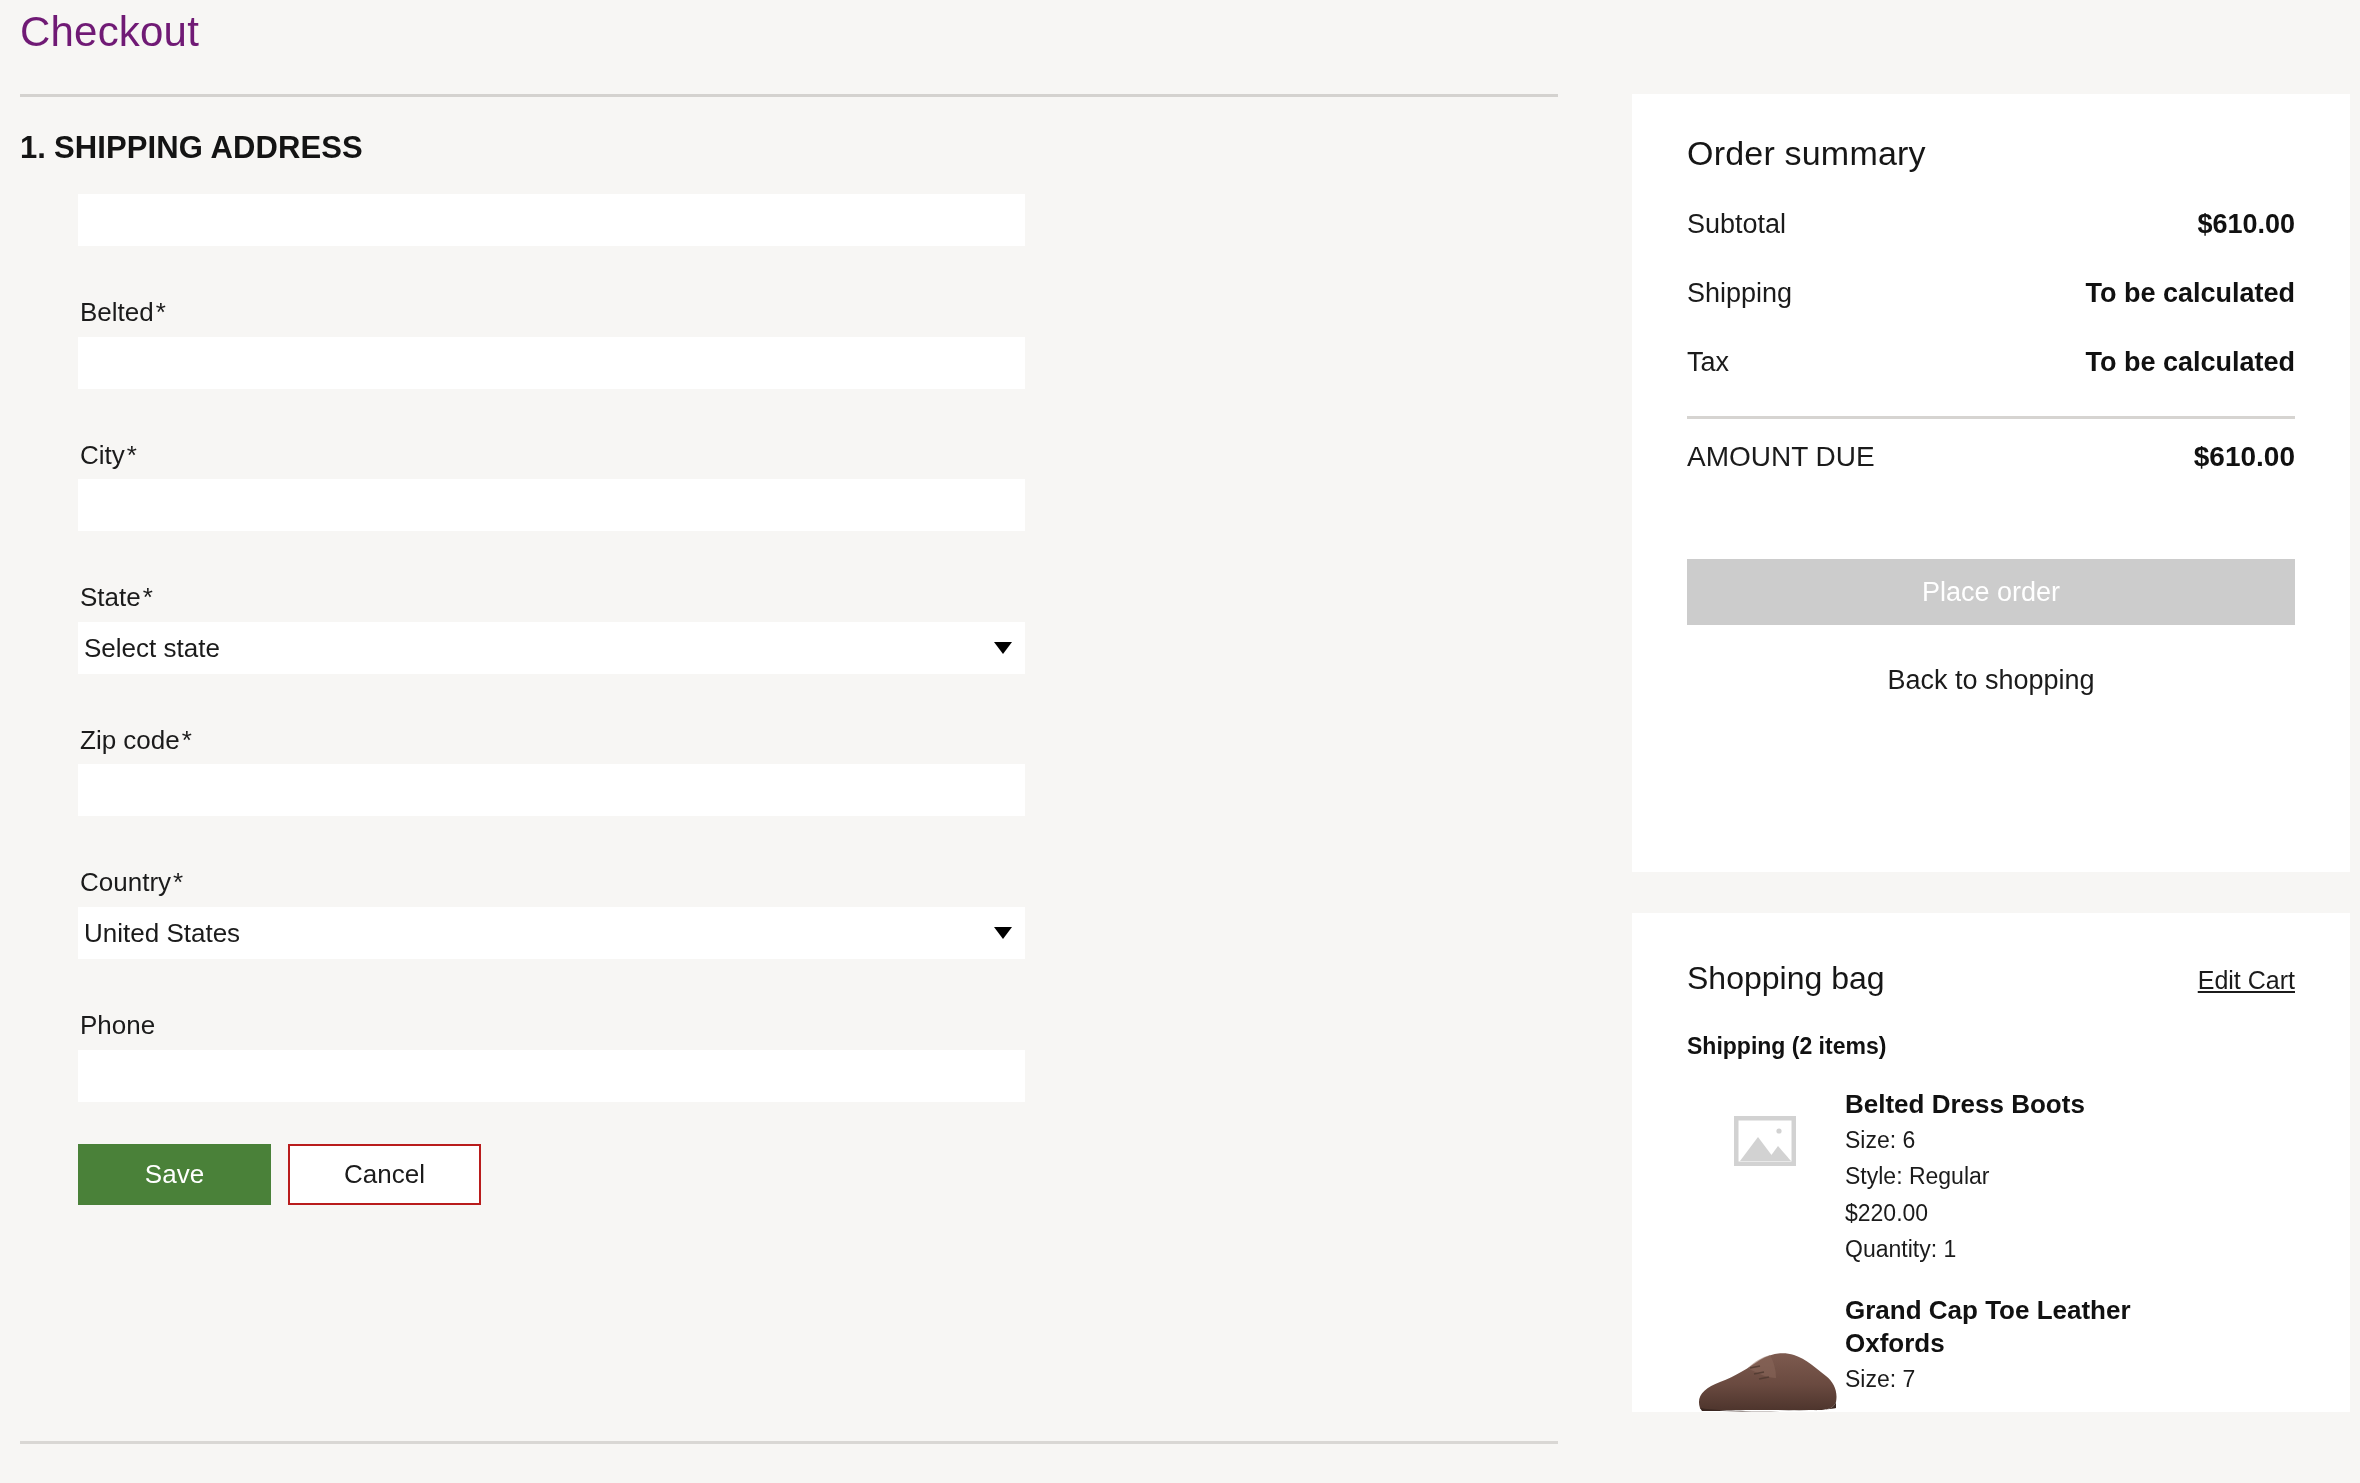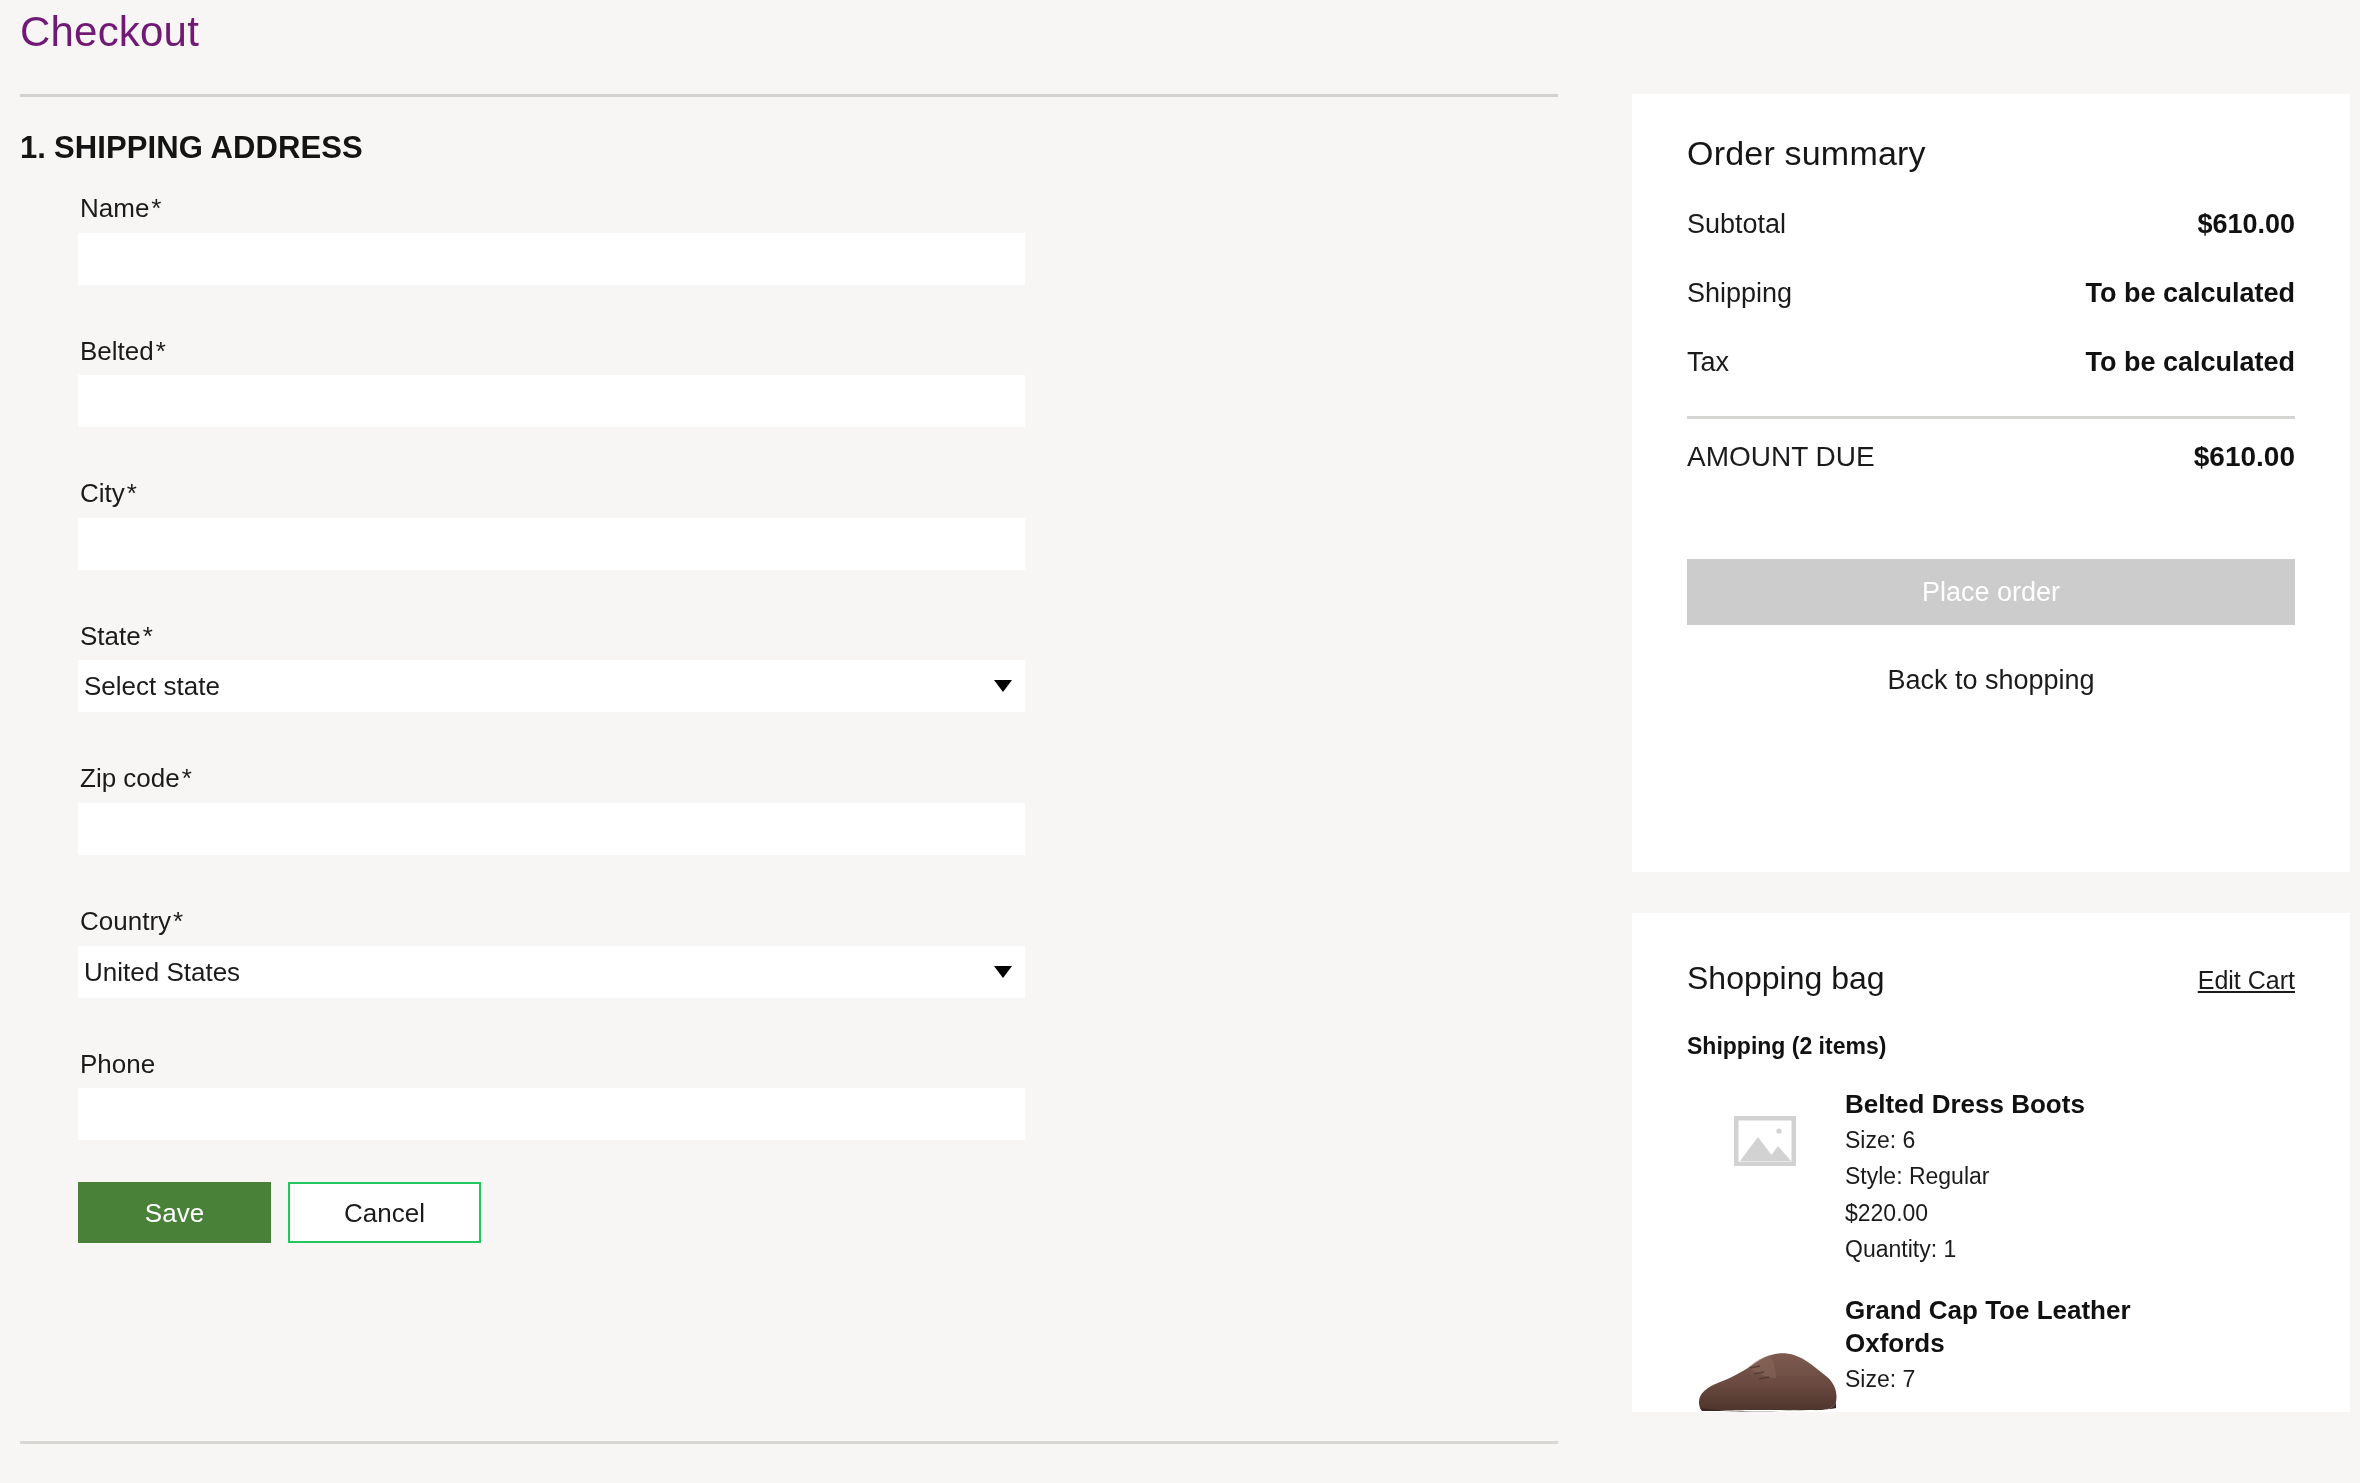--- a/index.html
+++ b/index.html
@@ -148,21 +148,21 @@
     background: #4a8139;
     color: #ffffff;
     border: none;
   }
 
   .btn-cancel {
     width: 193px;
     height: 61px;
     background: #ffffff;
     color: #1b1b1b;
-    border: 2px solid #22c55e;
+    border: 2px solid #b91c1c;
   }
 
   .bottom-rule {
     position: absolute;
     left: 20px;
     top: 1441px;
     width: 1538px;
     height: 3px;
     background: #d9d7d4;
   }
@@ -332,23 +332,20 @@
 
   <div class="left-col">
 
     <div class="section-heading">
       <span class="step-num">1.</span><span>SHIPPING ADDRESS</span>
     </div>
 
     <div class="form">
 
       <div class="field">
-        <label class="field-label">
-          <span>Name</span><span class="req">*</span>
-        </label>
         <input class="text-input" type="text" value="" style="">
       </div>
       <div class="field-gap"></div>
 
       <div class="field">
         <label class="field-label">
           <span>Belted</span><span class="req">*</span>
         </label>
         <input class="text-input" type="text" value="" style="">
       </div>

